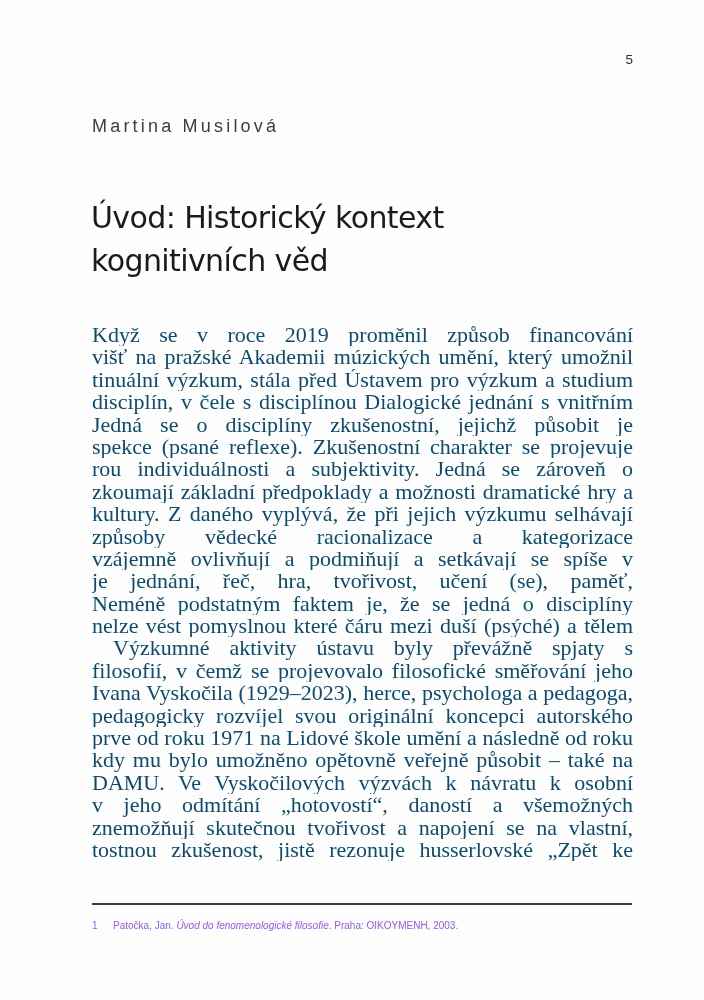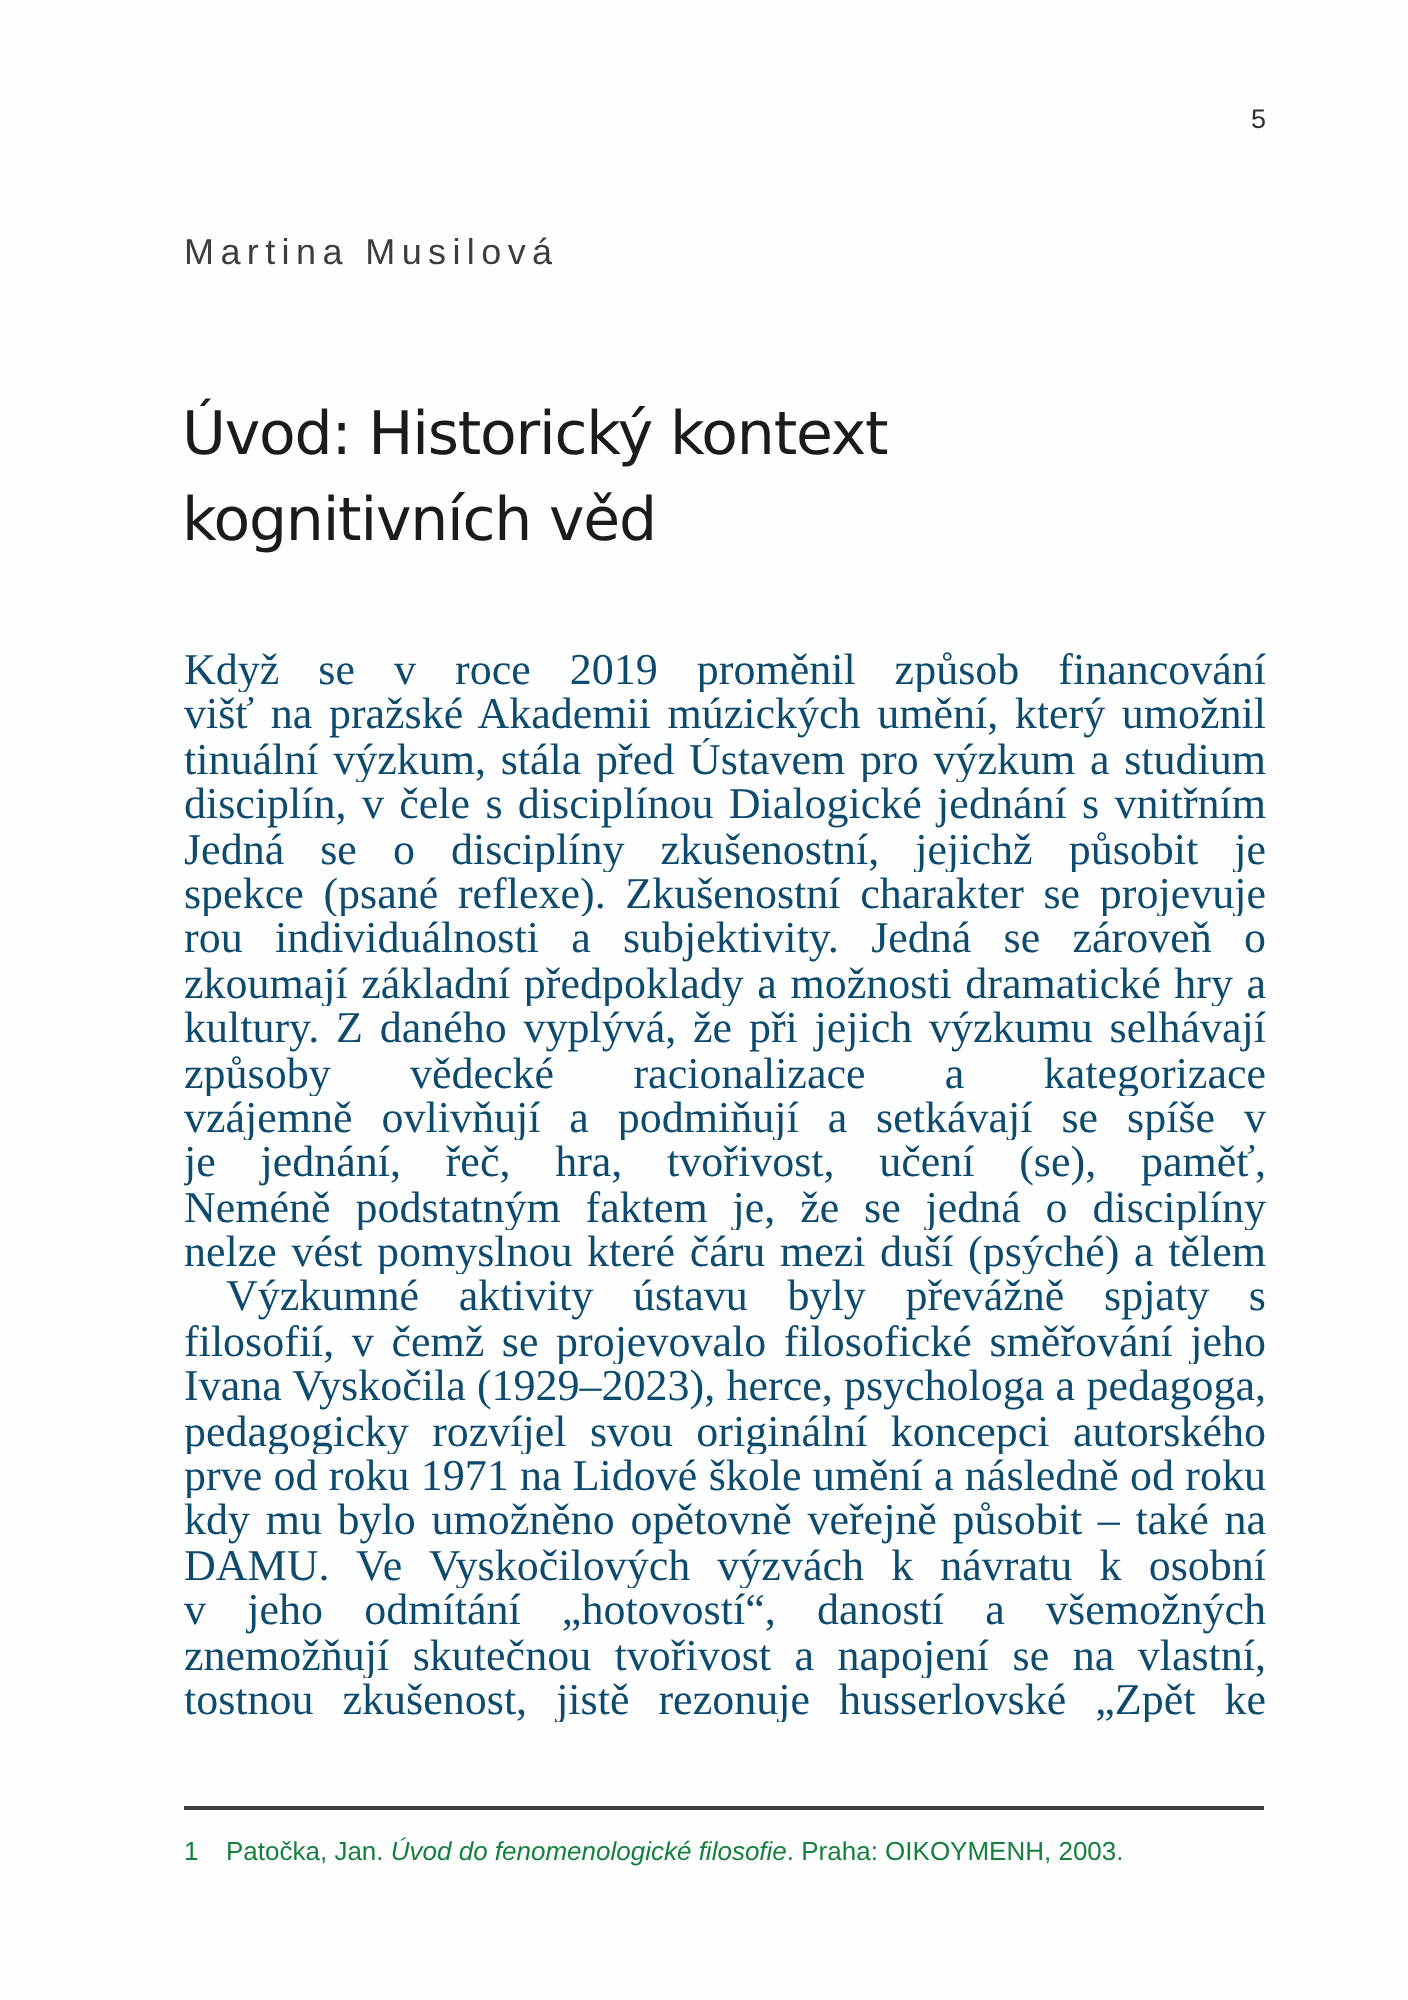--- a/index.html
+++ b/index.html
@@ -75,23 +75,23 @@
     width: 540px;
     height: 2px;
     background: #3c3c3c;
   }
   .footnote {
     position: absolute;
     top: 917px;
     left: 92px;
     width: 541px;
     font-family: "Liberation Sans", sans-serif;
-    font-size: 13px;
+    font-size: 10px;
     line-height: 17px;
-    color: #15803d;
+    color: #8b5cf6;
   }
   .footnote .marker {
     display: inline-block;
     width: 21px;
   }
   .footnote .book-title {
     font-style: italic;
   }
 </style>
 </head>

